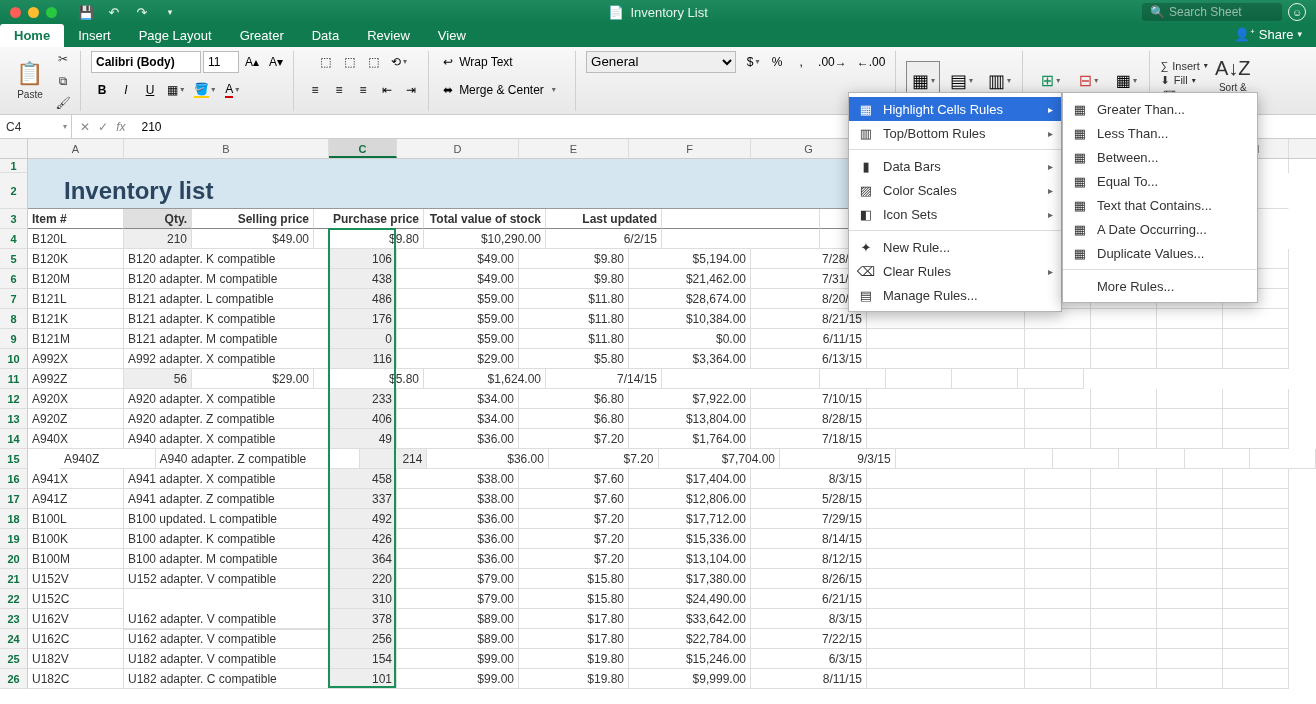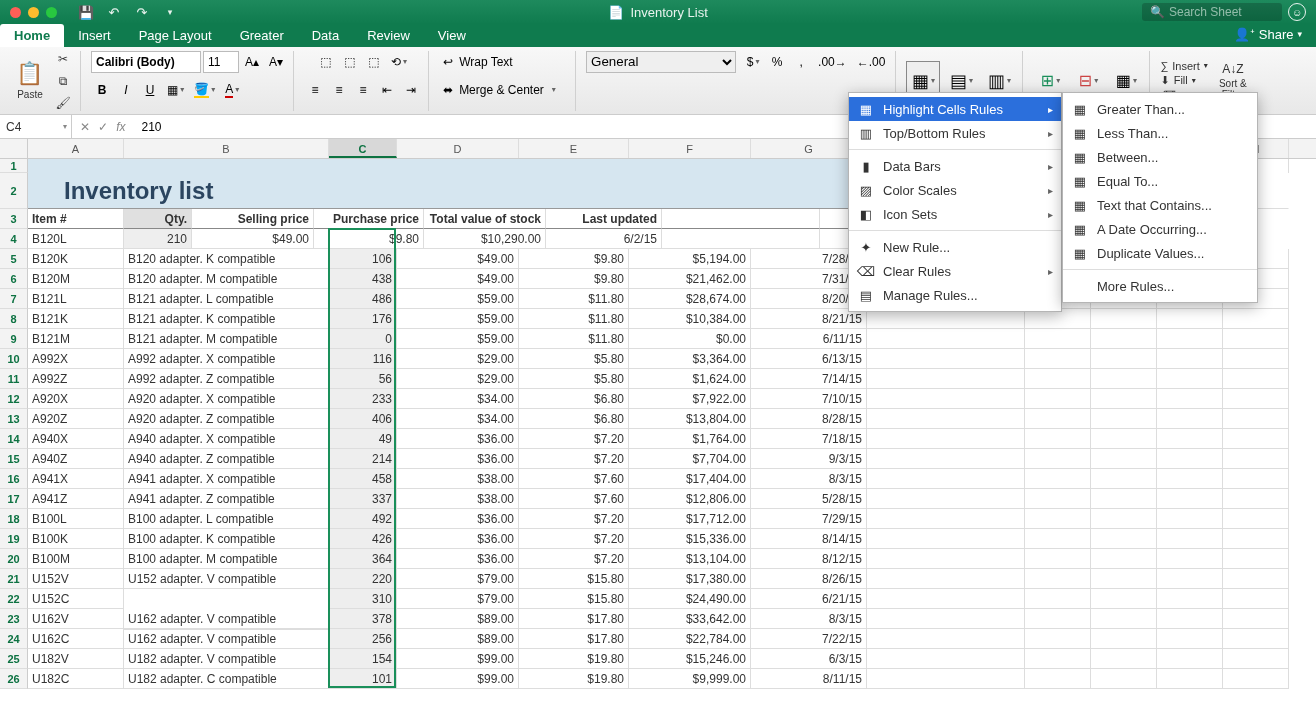--- a/index.html
+++ b/index.html
@@ -234,21 +234,21 @@
       <div class="sigma-row">
           <span>⬇</span>
           <span>Fill</span>
           <span style="font-size:8px;">▾</span>
         </div>
       <div class="sigma-row">
           <span>⌫</span>
         </div>
     </div>
     <div class="big-btn" style="width:42px;">
-      <span class="ico" style="font-size:12px;">A↓Z</span>
+      <span class="ico" style="font-size:20px;">A↓Z</span>
       <span style="white-space:pre;text-align:center;">Sort &amp;
 Filter</span>
     </div>
   </div>
 </div>
 
 <div class="fbar">
   <div class="name-box">
       <span>C4</span>
     </div>
@@ -415,21 +415,20 @@
         <div class="cell right" style="width: 116px;">6/13/15</div>
         <div class="cell " style="width: 158px;"></div>
         <div class="cell " style="width: 66px;"></div>
         <div class="cell " style="width: 66px;"></div>
         <div class="cell " style="width: 66px;"></div>
         <div class="cell " style="width: 66px;"></div>
       </div>
       <div class="row data">
         <div class="rh">11</div>
         <div class="cell " style="width: 96px;">A992Z</div>
-        <div class="cell " style="width: 205px;">A992 adapter. Z compatible</div>
         <div class="cell right colC-sel" style="width: 68px;">56</div>
         <div class="cell right" style="width: 122px;">$29.00</div>
         <div class="cell right" style="width: 110px;">$5.80</div>
         <div class="cell right" style="width: 122px;">$1,624.00</div>
         <div class="cell right" style="width: 116px;">7/14/15</div>
         <div class="cell " style="width: 158px;"></div>
         <div class="cell " style="width: 66px;"></div>
         <div class="cell " style="width: 66px;"></div>
         <div class="cell " style="width: 66px;"></div>
         <div class="cell " style="width: 66px;"></div>
@@ -474,21 +473,21 @@
         <div class="cell right" style="width: 122px;">$1,764.00</div>
         <div class="cell right" style="width: 116px;">7/18/15</div>
         <div class="cell " style="width: 158px;"></div>
         <div class="cell " style="width: 66px;"></div>
         <div class="cell " style="width: 66px;"></div>
         <div class="cell " style="width: 66px;"></div>
         <div class="cell " style="width: 66px;"></div>
       </div>
       <div class="row data">
         <div class="rh">15</div>
-        <div class="cell " style="width: 96px;">A940Z</div>
+        <div class="cell " style="width: 96px; margin-left: 32px;">A940Z</div>
         <div class="cell " style="width: 205px;">A940 adapter. Z compatible</div>
         <div class="cell right colC-sel" style="width: 68px;">214</div>
         <div class="cell right" style="width: 122px;">$36.00</div>
         <div class="cell right" style="width: 110px;">$7.20</div>
         <div class="cell right" style="width: 122px;">$7,704.00</div>
         <div class="cell right" style="width: 116px;">9/3/15</div>
         <div class="cell " style="width: 158px;"></div>
         <div class="cell " style="width: 66px;"></div>
         <div class="cell " style="width: 66px;"></div>
         <div class="cell " style="width: 66px;"></div>
@@ -520,21 +519,21 @@
         <div class="cell right" style="width: 116px;">5/28/15</div>
         <div class="cell " style="width: 158px;"></div>
         <div class="cell " style="width: 66px;"></div>
         <div class="cell " style="width: 66px;"></div>
         <div class="cell " style="width: 66px;"></div>
         <div class="cell " style="width: 66px;"></div>
       </div>
       <div class="row data">
         <div class="rh">18</div>
         <div class="cell " style="width: 96px;">B100L</div>
-        <div class="cell " style="width: 205px;">B100 adapter. L compatible</div>
+        <div class="cell " style="width: 205px;">B100 updated. L compatible</div>
         <div class="cell right colC-sel" style="width: 68px;">492</div>
         <div class="cell right" style="width: 122px;">$36.00</div>
         <div class="cell right" style="width: 110px;">$7.20</div>
         <div class="cell right" style="width: 122px;">$17,712.00</div>
         <div class="cell right" style="width: 116px;">7/29/15</div>
         <div class="cell " style="width: 158px;"></div>
         <div class="cell " style="width: 66px;"></div>
         <div class="cell " style="width: 66px;"></div>
         <div class="cell " style="width: 66px;"></div>
         <div class="cell " style="width: 66px;"></div>

